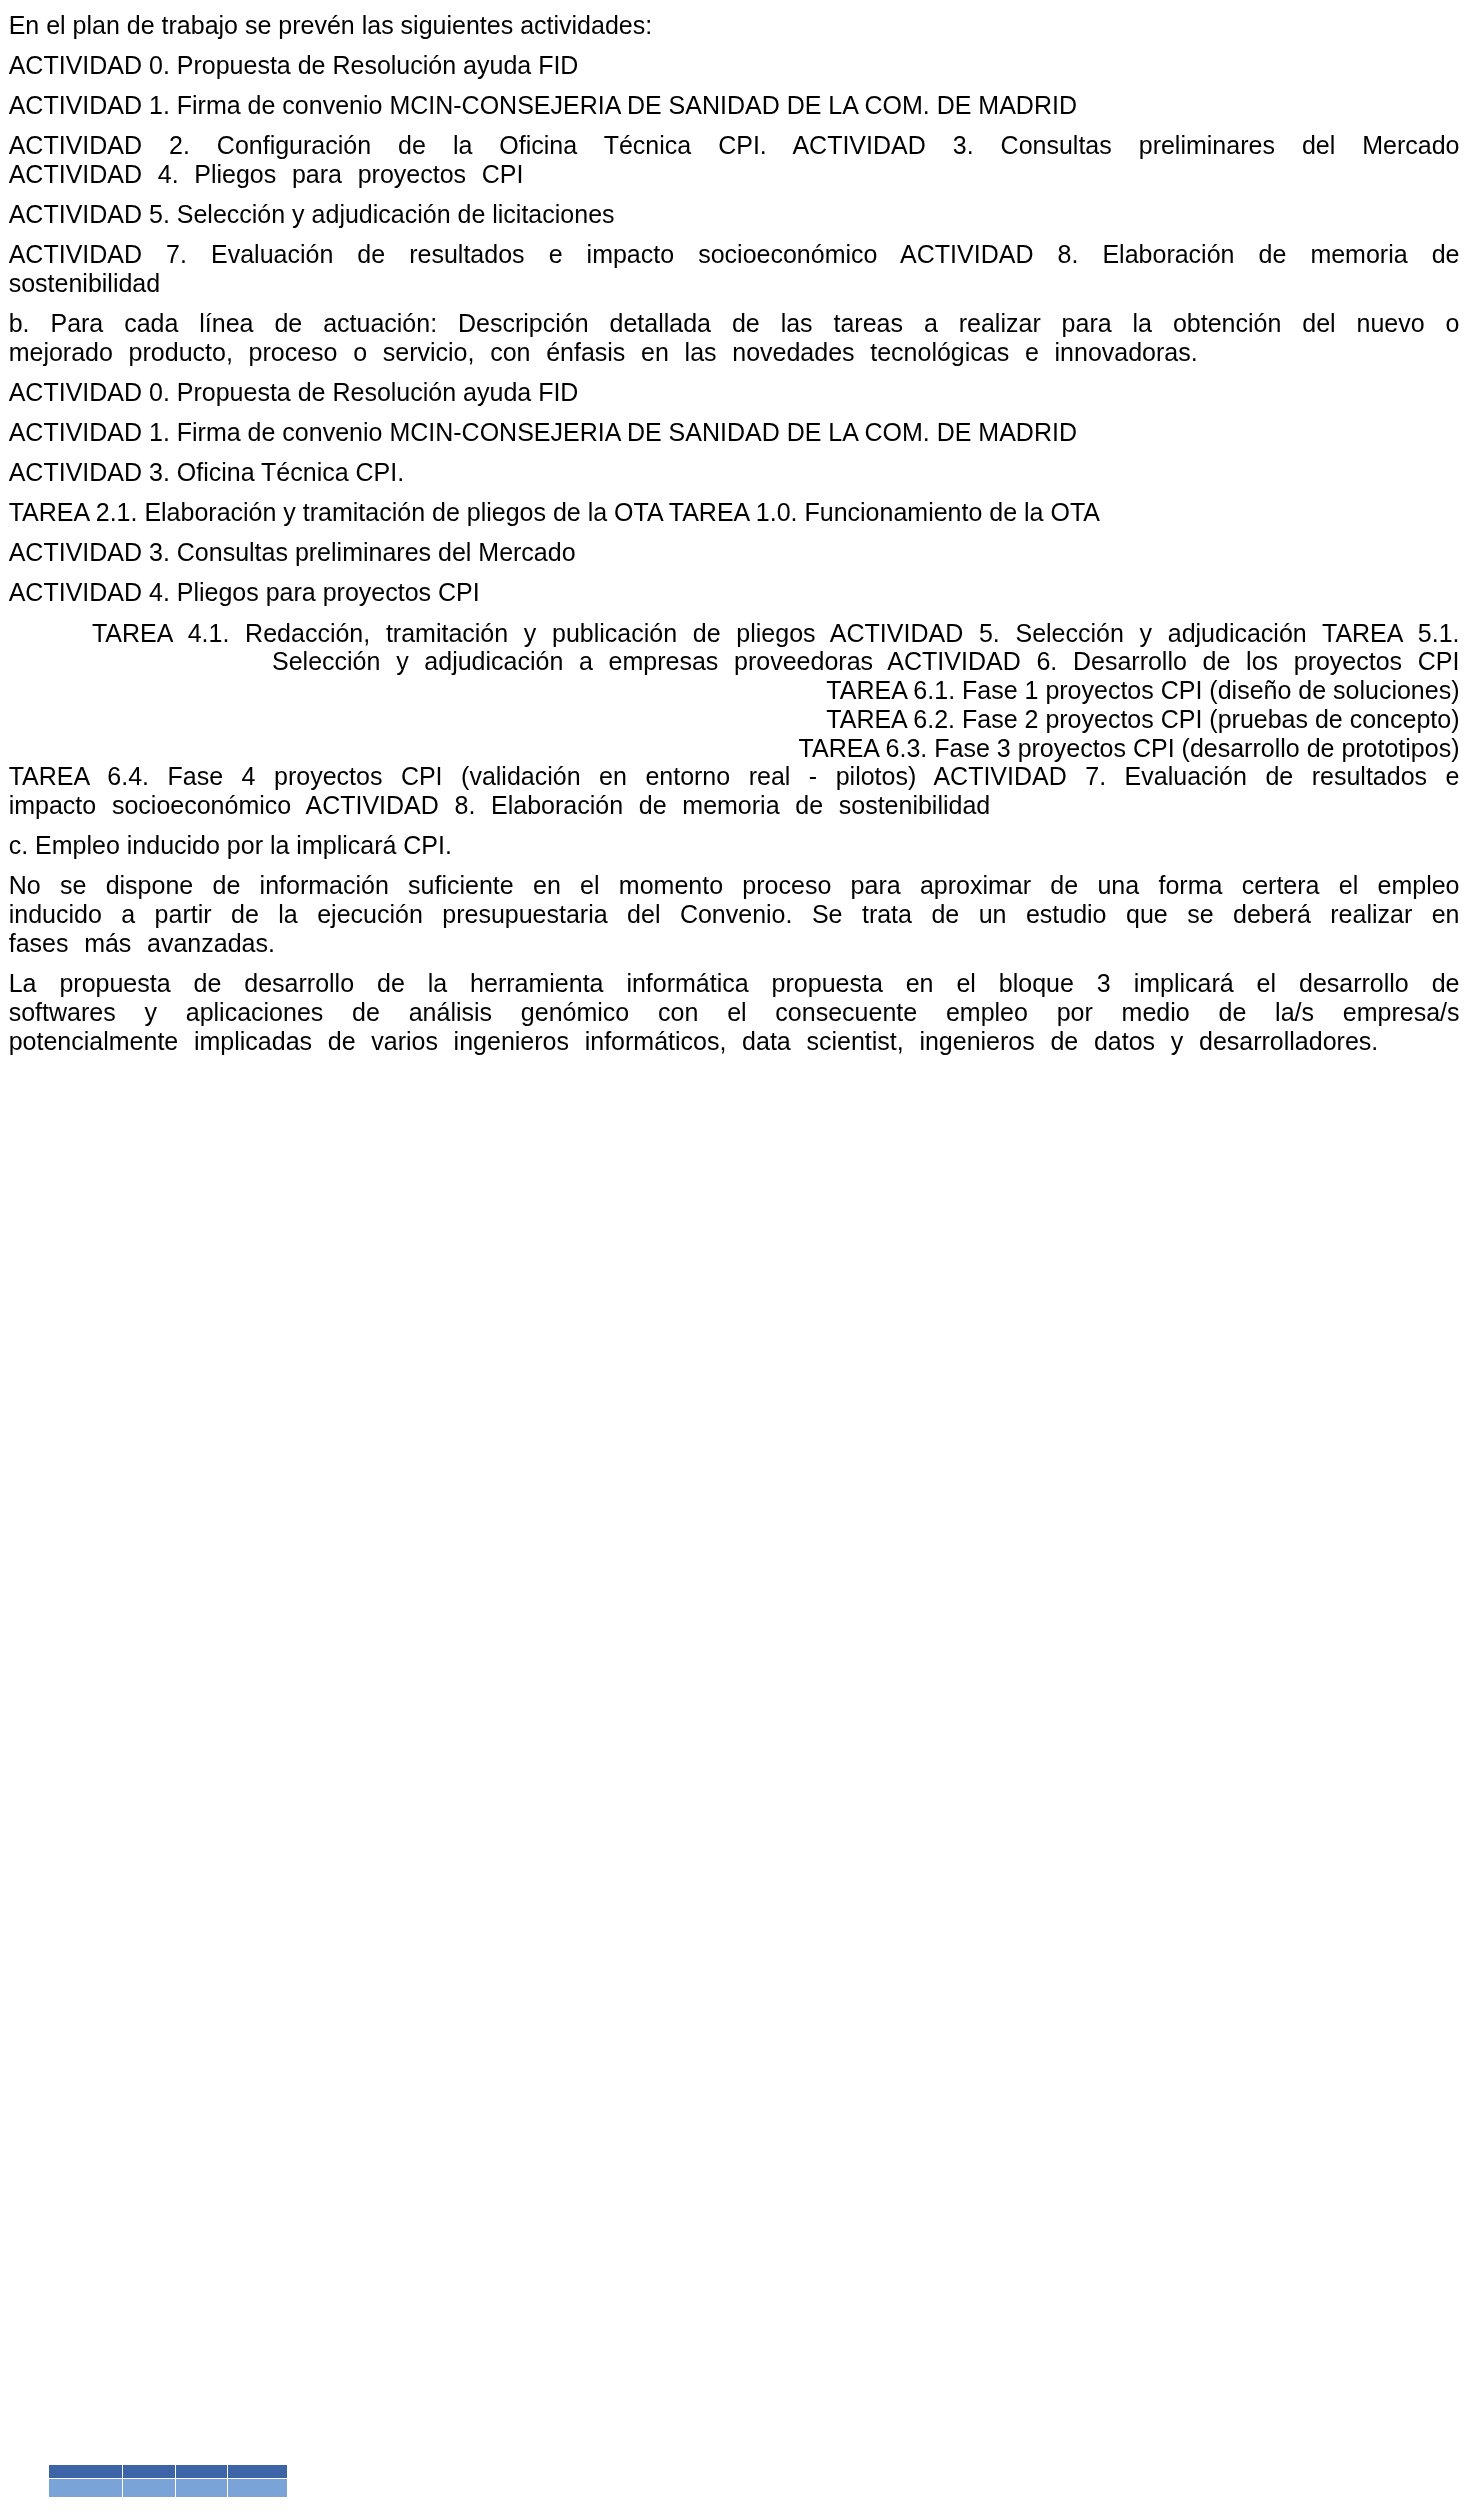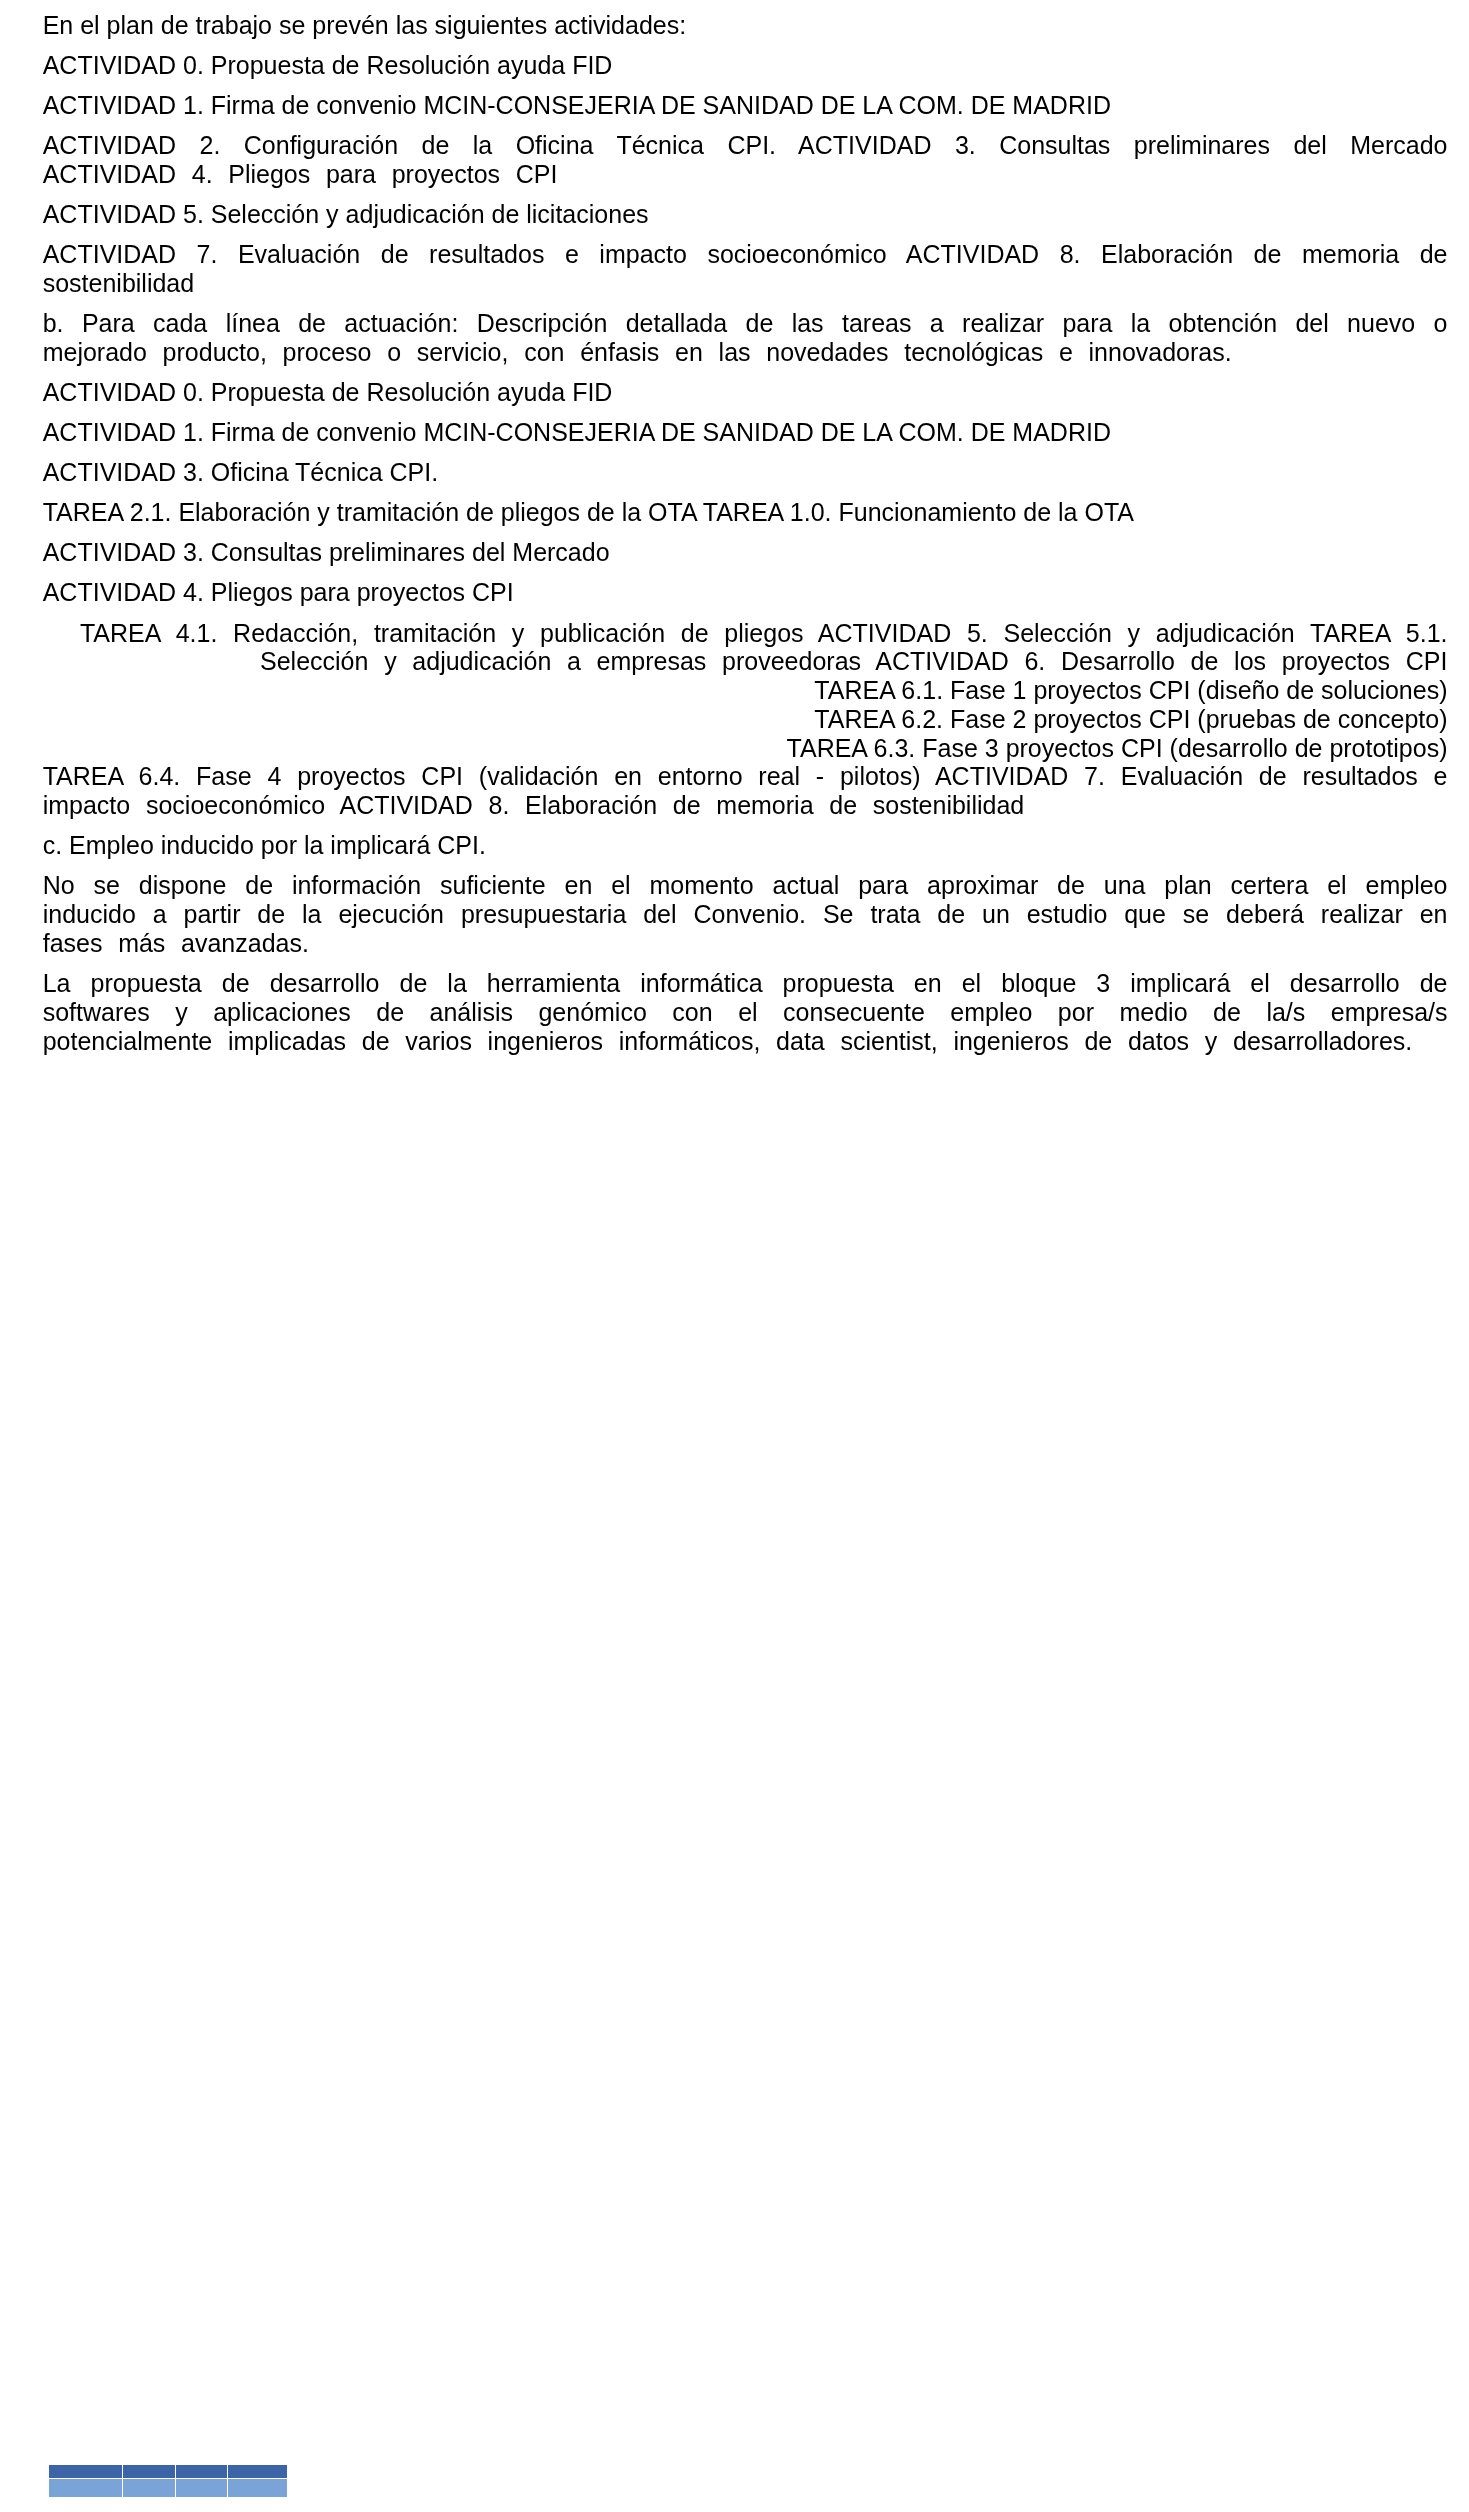--- a/index.html
+++ b/index.html
@@ -9,25 +9,24 @@
     height: 2512px;
     background: #ffffff;
     position: relative;
     overflow: hidden;
     font-family: "Liberation Sans", "DejaVu Sans", sans-serif;
     color: #000000;
     -webkit-font-smoothing: antialiased;
   }
   .doc {
     position: absolute;
-    top: 0; left: 0; right: 12px;
+    top: 0; left: 0; right: 0;
     padding: 10.5px 10.5px 0 8.7px;
     font-size: 25px;
     line-height: 1.15;
-    margin-left: 34px;
   }
   .doc p {
     margin: 0 0 11.4px 0;
     white-space: pre-line;
   }
   .doc p.just {
     text-align: justify;
     word-spacing: 0.35em;
   }
   .doc p.tight {
@@ -68,21 +67,21 @@
   <p>ACTIVIDAD 3. Oficina Técnica CPI.</p>
   <p>TAREA 2.1. Elaboración y tramitación de pliegos de la OTA  TAREA 1.0. Funcionamiento de la OTA</p>
   <p>ACTIVIDAD 3. Consultas preliminares del Mercado</p>
   <p>ACTIVIDAD 4. Pliegos para proyectos CPI</p>
   <p class="just tight">TAREA 4.1. Redacción, tramitación y publicación de pliegos  ACTIVIDAD 5. Selección y adjudicación TAREA 5.1. Selección y adjudicación a empresas proveedoras  ACTIVIDAD 6. Desarrollo de los proyectos CPI</p>
   <p class="tight">TAREA 6.1. Fase 1 proyectos CPI (diseño de soluciones)</p>
   <p class="tight">TAREA 6.2. Fase 2 proyectos CPI (pruebas de concepto)</p>
   <p class="tight">TAREA 6.3. Fase 3 proyectos CPI (desarrollo de prototipos)</p>
   <p class="just">TAREA 6.4. Fase 4 proyectos CPI (validación en entorno real - pilotos)  ACTIVIDAD 7. Evaluación de resultados e impacto socioeconómico  ACTIVIDAD 8. Elaboración de memoria de sostenibilidad</p>
   <p>c.  Empleo inducido por la implicará CPI.</p>
-  <p class="just">No se dispone de información suficiente en el momento actual para aproximar de una plan certera el empleo inducido a partir de la ejecución presupuestaria del Convenio.   Se trata de un estudio que se deberá realizar en fases más avanzadas.</p>
+  <p class="just">No se dispone de información suficiente en el momento proceso para aproximar de una forma certera el empleo inducido a partir de la ejecución presupuestaria del Convenio.   Se trata de un estudio que se deberá realizar en fases más avanzadas.</p>
   <p class="just">La propuesta de desarrollo de la herramienta informática propuesta en el bloque 3 implicará el desarrollo de softwares y aplicaciones de análisis genómico con el consecuente empleo por medio de la/s empresa/s potencialmente implicadas de varios ingenieros informáticos, data scientist, ingenieros de datos y desarrolladores.</p>
 </div>
 
 <div class="fragment">
   <div class="cell" style="background: rgb(60, 100, 166);"></div>
   <div class="cell" style="background: rgb(60, 100, 166);"></div>
   <div class="cell" style="background: rgb(60, 100, 166);"></div>
   <div class="cell" style="background: rgb(60, 100, 166);"></div>
   <div class="cell" style="background: rgb(122, 164, 216);"></div>
   <div class="cell" style="background: rgb(122, 164, 216);"></div>

